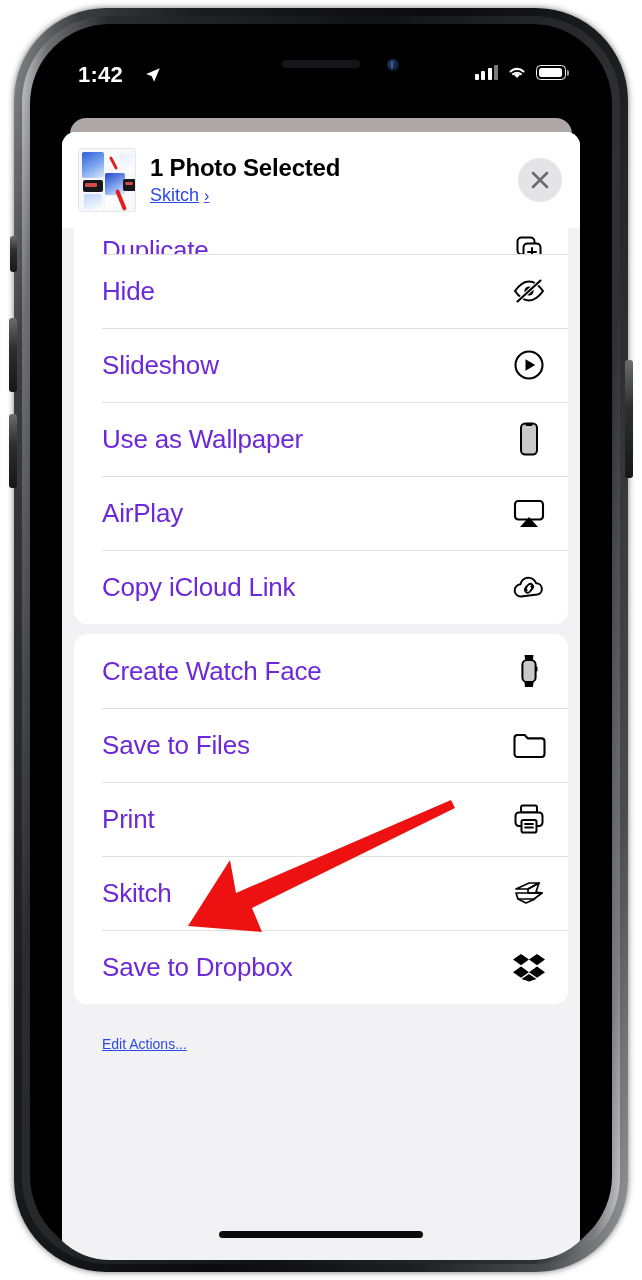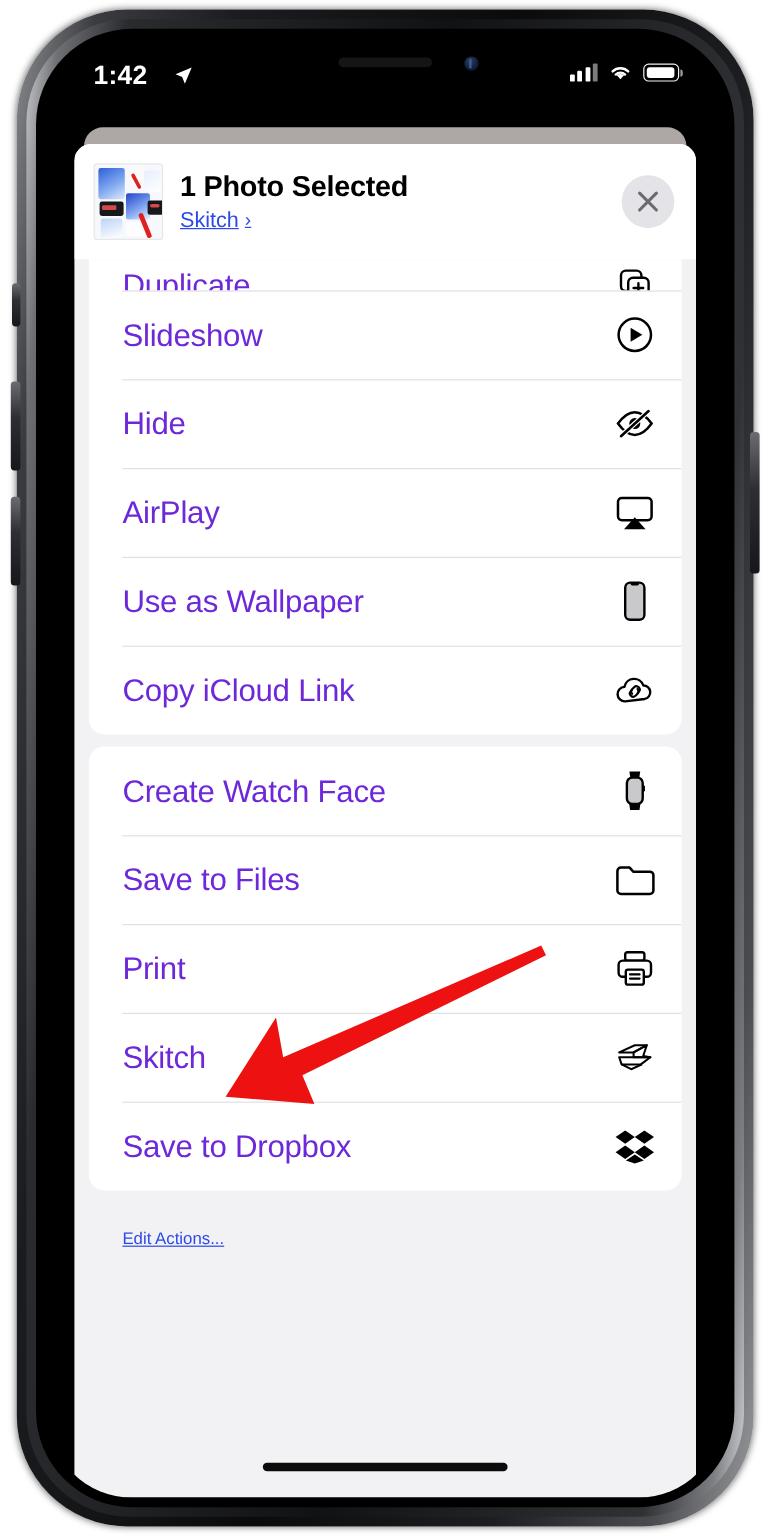--- a/index.html
+++ b/index.html
@@ -25,21 +25,21 @@
     border-radius: 86px;
     background: linear-gradient(95deg,#cfd1d4 0%,#6e7074 4%,#2a2b2e 12%,#111214 50%,#303134 88%,#7c7e82 96%,#d2d4d7 100%);
   }
   .phone-bezel {
     position: absolute; left: 30px; top: 24px;
     width: 582px; height: 1232px;
     border-radius: 80px;
     background: #000;
   }
   .screen {
-    position: absolute; left: 40px; top: 36px;
+    position: absolute; left: 40px; top: 48px;
     width: 562px; height: 1212px;
     border-radius: 70px;
     background: #000;
     overflow: hidden;
   }
   
   .btn-side {
     position: absolute; background: linear-gradient(180deg,#6a6c70,#2d2f32 40%,#16171a);
     border-radius: 3px;
   }
@@ -247,57 +247,57 @@
             <div class="row-icon">
               <svg width="30" height="30" viewBox="0 0 30 30">
                 <rect x="3.5" y="3.5" width="17" height="17" rx="4" fill="none" stroke="#000" stroke-width="2"></rect>
                 <rect x="9.5" y="9.5" width="17" height="17" rx="4" fill="#fff" stroke="#000" stroke-width="2"></rect>
                 <path d="M18 14 v8 M14 18 h8" stroke="#000" stroke-width="2" stroke-linecap="round"></path>
               </svg>
             </div>
           </div>
 
           <div class="row">
-            <div class="row-label">Slideshow</div>
-            <div class="row-icon">
-              <svg width="32" height="32" viewBox="0 0 32 32">
-                <circle cx="16" cy="16" r="13.5" fill="none" stroke="#000" stroke-width="2.1"></circle>
-                <path d="M12.5 10.2 L22.3 16 L12.5 21.8 Z" fill="#000"></path>
-              </svg>
-            </div>
-          </div>
-
-          <div class="row">
             <div class="row-label">Hide</div>
             <div class="row-icon">
               <svg width="34" height="34" viewBox="0 0 34 34">
                 <path d="M3 17 C8 10 13 7.5 17 7.5 C21 7.5 26 10 31 17 C26 24 21 26.5 17 26.5 C13 26.5 8 24 3 17 Z" fill="none" stroke="#000" stroke-width="2.1"></path>
                 <circle cx="17" cy="17" r="4.6" fill="#000"></circle>
                 <path d="M5.5 27.5 L28.5 6.5" stroke="#fff" stroke-width="4.2" stroke-linecap="round"></path>
                 <path d="M5.5 27.5 L28.5 6.5" stroke="#000" stroke-width="2.1" stroke-linecap="round"></path>
               </svg>
             </div>
           </div>
 
           <div class="row">
+            <div class="row-label">Slideshow</div>
+            <div class="row-icon">
+              <svg width="32" height="32" viewBox="0 0 32 32">
+                <circle cx="16" cy="16" r="13.5" fill="none" stroke="#000" stroke-width="2.1"></circle>
+                <path d="M12.5 10.2 L22.3 16 L12.5 21.8 Z" fill="#000"></path>
+              </svg>
+            </div>
+          </div>
+
+          <div class="row">
+            <div class="row-label">Use as Wallpaper</div>
+            <div class="row-icon">
+              <svg width="20" height="34" viewBox="0 0 20 34">
+                <rect x="2" y="1.5" width="16" height="31" rx="4.2" fill="#c9c9cc" stroke="#000" stroke-width="2"></rect>
+                <rect x="6.5" y="1.5" width="7" height="2.4" rx="1.2" fill="#000"></rect>
+              </svg>
+            </div>
+          </div>
+
+          <div class="row">
             <div class="row-label">AirPlay</div>
             <div class="row-icon">
               <svg width="34" height="32" viewBox="0 0 34 32">
                 <rect x="3" y="4" width="28" height="18.5" rx="3.2" fill="none" stroke="#000" stroke-width="2.1"></rect>
                 <path d="M17 20 L26 30 L8 30 Z" fill="#000"></path>
-              </svg>
-            </div>
-          </div>
-
-          <div class="row">
-            <div class="row-label">Use as Wallpaper</div>
-            <div class="row-icon">
-              <svg width="20" height="34" viewBox="0 0 20 34">
-                <rect x="2" y="1.5" width="16" height="31" rx="4.2" fill="#c9c9cc" stroke="#000" stroke-width="2"></rect>
-                <rect x="6.5" y="1.5" width="7" height="2.4" rx="1.2" fill="#000"></rect>
               </svg>
             </div>
           </div>
 
           <div class="row">
             <div class="row-label">Copy iCloud Link</div>
             <div class="row-icon">
               <svg width="36" height="28" viewBox="0 0 36 28">
                 <path d="M9.5 24 a6.4 6.4 0 0 1 -.6 -12.8 a8.6 8.6 0 0 1 16.6 -1.2 a6 6 0 0 1 1.2 11.9 Z" fill="none" stroke="#000" stroke-width="2.1" stroke-linejoin="round"></path>
                 <path d="M15.6 17.4 a2.9 2.9 0 0 1 0 -4.1 l1.8 -1.8 a2.9 2.9 0 0 1 4.1 4.1 l-.9 .9" fill="none" stroke="#000" stroke-width="1.9" stroke-linecap="round"></path>

